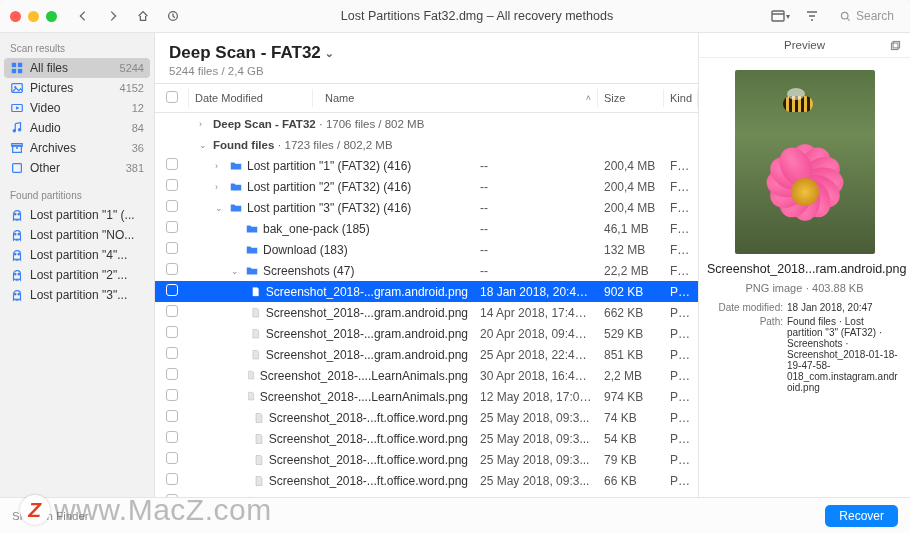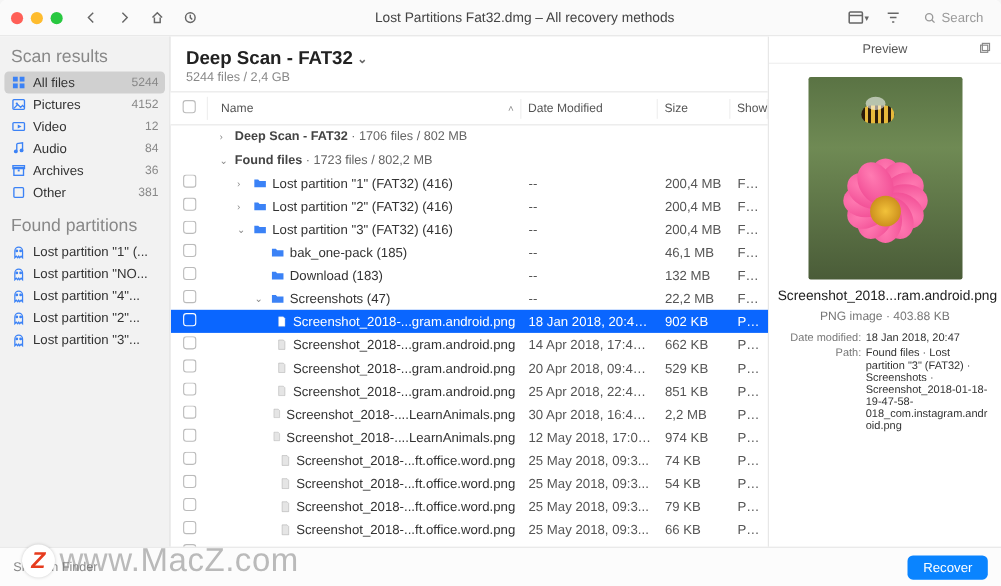--- a/index.html
+++ b/index.html
@@ -18,21 +18,21 @@
 .title-text { flex: 1; text-align: center; font-size: 12.5px; color: #444; }
 .toolbar-right { display: flex; gap: 10px; align-items: center; }
 .toolbar-icon { width: 22px; height: 22px; display: flex; align-items: center; justify-content: center; color: #666; }
 .toolbar-icon svg { width: 16px; height: 16px; stroke: #666; fill: none; stroke-width: 1.4; }
 .search-box { display: flex; align-items: center; gap: 4px; padding: 2px 6px; color: #999; font-size: 12px; }
 
 .body { flex: 1; display: flex; overflow: hidden; }
 
 .sidebar { width: 155px; background: #f2f2f2; border-right: 1px solid #e2e2e2; padding: 6px 0; overflow-y: auto; }
 .sidebar-section { margin-bottom: 8px; }
-.sidebar-heading { font-size: 16px; color: #888; padding: 4px 10px; }
+.sidebar-heading { font-size: 10px; color: #888; padding: 4px 10px; }
 .sidebar-item { display: flex; align-items: center; padding: 3px 10px; font-size: 12px; color: #333; cursor: pointer; gap: 6px; }
 .sidebar-item.active { background: #d0d0d0; border-radius: 4px; margin: 0 4px; padding: 3px 6px; }
 .sidebar-item .count { margin-left: auto; color: #888; font-size: 11px; }
 .sidebar-icon { width: 14px; height: 14px; display: inline-flex; align-items: center; justify-content: center; }
 .sidebar-icon svg { width: 14px; height: 14px; }
 .ghost-icon svg { stroke: #3b82f6; fill: none; stroke-width: 1.3; }
 
 .main { flex: 1; display: flex; flex-direction: column; min-width: 0; }
 .main-header { padding: 10px 14px 6px; }
 .main-title { font-size: 17px; font-weight: 700; color: #222; display: flex; align-items: center; gap: 4px; }
@@ -60,21 +60,21 @@
 .cell-kind { width: 34px; color: #555; }
 .disclosure { width: 10px; display: inline-block; color: #888; font-size: 9px; }
 .indent { display: inline-block; }
 .file-icon { width: 14px; height: 14px; display: inline-flex; align-items: center; justify-content: center; }
 .folder-icon svg { fill: #3b82f6; }
 .doc-icon svg { fill: #e5e5e5; stroke: #999; stroke-width: 0.5; }
 .row.selected .doc-icon svg { fill: #fff; stroke: #ddd; }
 .group-row { color: #666; font-size: 11.5px; }
 
 .preview { width: 212px; border-left: 1px solid #e5e5e5; display: flex; flex-direction: column; background: #fff; }
-.preview-header { display: flex; align-items: center; justify-content: center; position: relative; padding: 6px; font-size: 11.5px; color: #555; border-bottom: 1px solid #eee; }
+.preview-header { display: flex; align-items: flex-start; justify-content: center; position: relative; padding: 6px; font-size: 11.5px; color: #555; border-bottom: 1px solid #eee; }
 .preview-header .open-icon { position: absolute; right: 8px; }
 .preview-image { margin: 12px auto 8px; width: 140px; height: 184px; background: linear-gradient(180deg,#5a7344 0%,#6f8a54 35%,#4a5c38 100%); border-radius: 2px; position: relative; overflow: hidden; }
 .flower { position: absolute; bottom: 14px; left: 50%; transform: translateX(-50%); width: 96px; height: 96px; }
 .petal-layer { position: absolute; inset: 0; }
 .petal { position: absolute; width: 30px; height: 40px; background: radial-gradient(ellipse at 50% 30%, #ff7bb2, #ef4590); border-radius: 50% 50% 48% 48%; left: 33px; top: 0; transform-origin: 50% 96%; }
 .flower-center { position: absolute; left: 34px; top: 34px; width: 28px; height: 28px; background: radial-gradient(circle,#f2c23a 0%,#c88a1a 80%); border-radius: 50%; }
 .bee { position: absolute; top: 26px; left: 48px; width: 30px; height: 16px; background: repeating-linear-gradient(90deg,#2a1a0a 0 3px,#e7b93b 3px 6px); border-radius: 8px; }
 .bee::before { content: ""; position: absolute; top: -8px; left: 4px; width: 18px; height: 12px; background: rgba(255,255,255,0.55); border-radius: 50%; }
 .preview-filename { font-size: 12.5px; text-align: center; padding: 0 8px; color: #222; }
 .preview-meta { font-size: 11px; text-align: center; color: #777; margin: 6px 0 8px; }
@@ -278,27 +278,27 @@
       <div class="main-header">
         <div class="main-title">
           <span>Deep Scan - FAT32</span>
           <span style="font-size:11px;color:#666">⌄</span>
         </div>
         <div class="main-subtitle">5244 files / 2,4 GB</div>
       </div>
 
       <div class="table-header">
         <div class="th th-check"><span class="chk" style="width:12px;height:12px;border:1px solid #bbb;border-radius:3px;display:inline-block"></span></div>
+        <div class="th th-date">Date Modified</div>
         <div class="th th-name">
             <span>Name</span>
             <span style="margin-left:auto;font-size:9px;color:#888">˄</span>
           </div>
-        <div class="th th-date">Date Modified</div>
         <div class="th th-size">Size</div>
-        <div class="th th-kind">Show</div>
+        <div class="th th-kind">Kind</div>
       </div>
 
       <div class="file-list" id="file-list">
           <div class="row group-row">
             <div class="cell cell-check"></div>
             <div class="cell cell-name">
               <span class="indent" style="width:0px"></span>
               <span class="disclosure">›</span>
               <span><b style="color:#444">Deep Scan - FAT32</b> · 1706 files / 802 MB</span>
             </div>

